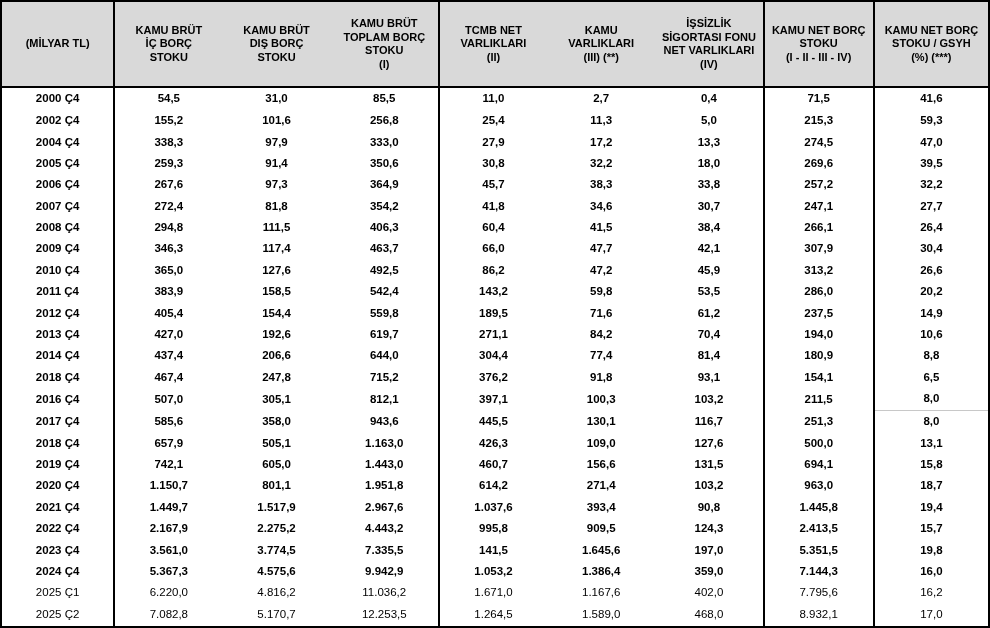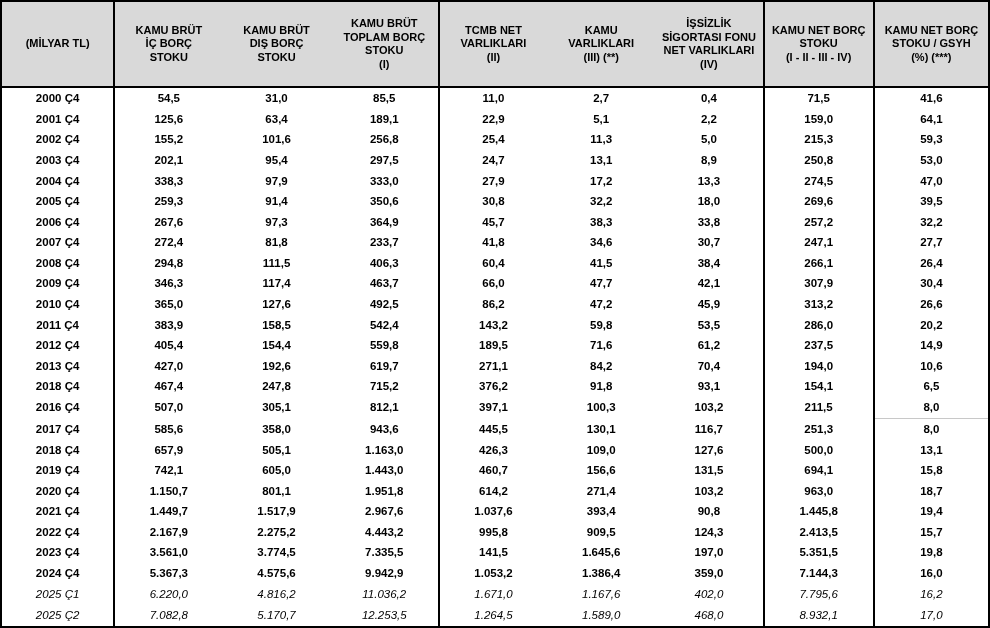--- a/index.html
+++ b/index.html
@@ -35,21 +35,21 @@
   }
   table.debt-table tbody td {
     font-size: 11.5px;
     line-height: 1;
     text-align: center;
     vertical-align: middle;
     padding: 0 2px;
     white-space: nowrap;
   }
   table.debt-table tbody tr.bold-row td { font-weight: bold; }
-  table.debt-table tbody tr.regular-row td { font-weight: normal; font-style: italic; }
+  table.debt-table tbody tr.regular-row td { font-weight: normal; }
   
   .gl { border-left: 2px solid #000000; }
   
   .sep-below { border-bottom: 1px solid #c8c8c8; }
 </style>
 </head>
 <body>
 
 <table class="debt-table">
   <colgroup>
@@ -100,53 +100,31 @@
         <td class="gl">54,5</td>
         <td>31,0</td>
         <td>85,5</td>
         <td class="gl">11,0</td>
         <td>2,7</td>
         <td>0,4</td>
         <td class="gl">71,5</td>
         <td class="gl">41,6</td>
       </tr>
       <tr class="bold-row">
-        <td>2001 Ç4</td>
-        <td class="gl">125,6</td>
-        <td>63,4</td>
-        <td>189,1</td>
-        <td class="gl">22,9</td>
-        <td>5,1</td>
-        <td>2,2</td>
-        <td class="gl">159,0</td>
-        <td class="gl">64,1</td>
-      </tr>
-      <tr class="bold-row">
         <td>2002 Ç4</td>
         <td class="gl">155,2</td>
         <td>101,6</td>
         <td>256,8</td>
         <td class="gl">25,4</td>
         <td>11,3</td>
         <td>5,0</td>
         <td class="gl">215,3</td>
         <td class="gl">59,3</td>
       </tr>
       <tr class="bold-row">
-        <td>2003 Ç4</td>
-        <td class="gl">202,1</td>
-        <td>95,4</td>
-        <td>297,5</td>
-        <td class="gl">24,7</td>
-        <td>13,1</td>
-        <td>8,9</td>
-        <td class="gl">250,8</td>
-        <td class="gl">53,0</td>
-      </tr>
-      <tr class="bold-row">
         <td>2004 Ç4</td>
         <td class="gl">338,3</td>
         <td>97,9</td>
         <td>333,0</td>
         <td class="gl">27,9</td>
         <td>17,2</td>
         <td>13,3</td>
         <td class="gl">274,5</td>
         <td class="gl">47,0</td>
       </tr>
@@ -169,21 +147,21 @@
         <td class="gl">45,7</td>
         <td>38,3</td>
         <td>33,8</td>
         <td class="gl">257,2</td>
         <td class="gl">32,2</td>
       </tr>
       <tr class="bold-row">
         <td>2007 Ç4</td>
         <td class="gl">272,4</td>
         <td>81,8</td>
-        <td>233,7</td>
+        <td>354,2</td>
         <td class="gl">41,8</td>
         <td>34,6</td>
         <td>30,7</td>
         <td class="gl">247,1</td>
         <td class="gl">27,7</td>
       </tr>
       <tr class="bold-row">
         <td>2008 Ç4</td>
         <td class="gl">294,8</td>
         <td>111,5</td>
@@ -241,20 +219,31 @@
       <tr class="bold-row">
         <td>2013 Ç4</td>
         <td class="gl">427,0</td>
         <td>192,6</td>
         <td>619,7</td>
         <td class="gl">271,1</td>
         <td>84,2</td>
         <td>70,4</td>
         <td class="gl">194,0</td>
         <td class="gl">10,6</td>
+      </tr>
+      <tr class="bold-row">
+        <td>2014 Ç4</td>
+        <td class="gl">437,4</td>
+        <td>206,6</td>
+        <td>644,0</td>
+        <td class="gl">304,4</td>
+        <td>77,4</td>
+        <td>81,4</td>
+        <td class="gl">180,9</td>
+        <td class="gl">8,8</td>
       </tr>
       <tr class="bold-row">
         <td>2018 Ç4</td>
         <td class="gl">467,4</td>
         <td>247,8</td>
         <td>715,2</td>
         <td class="gl">376,2</td>
         <td>91,8</td>
         <td>93,1</td>
         <td class="gl">154,1</td>

